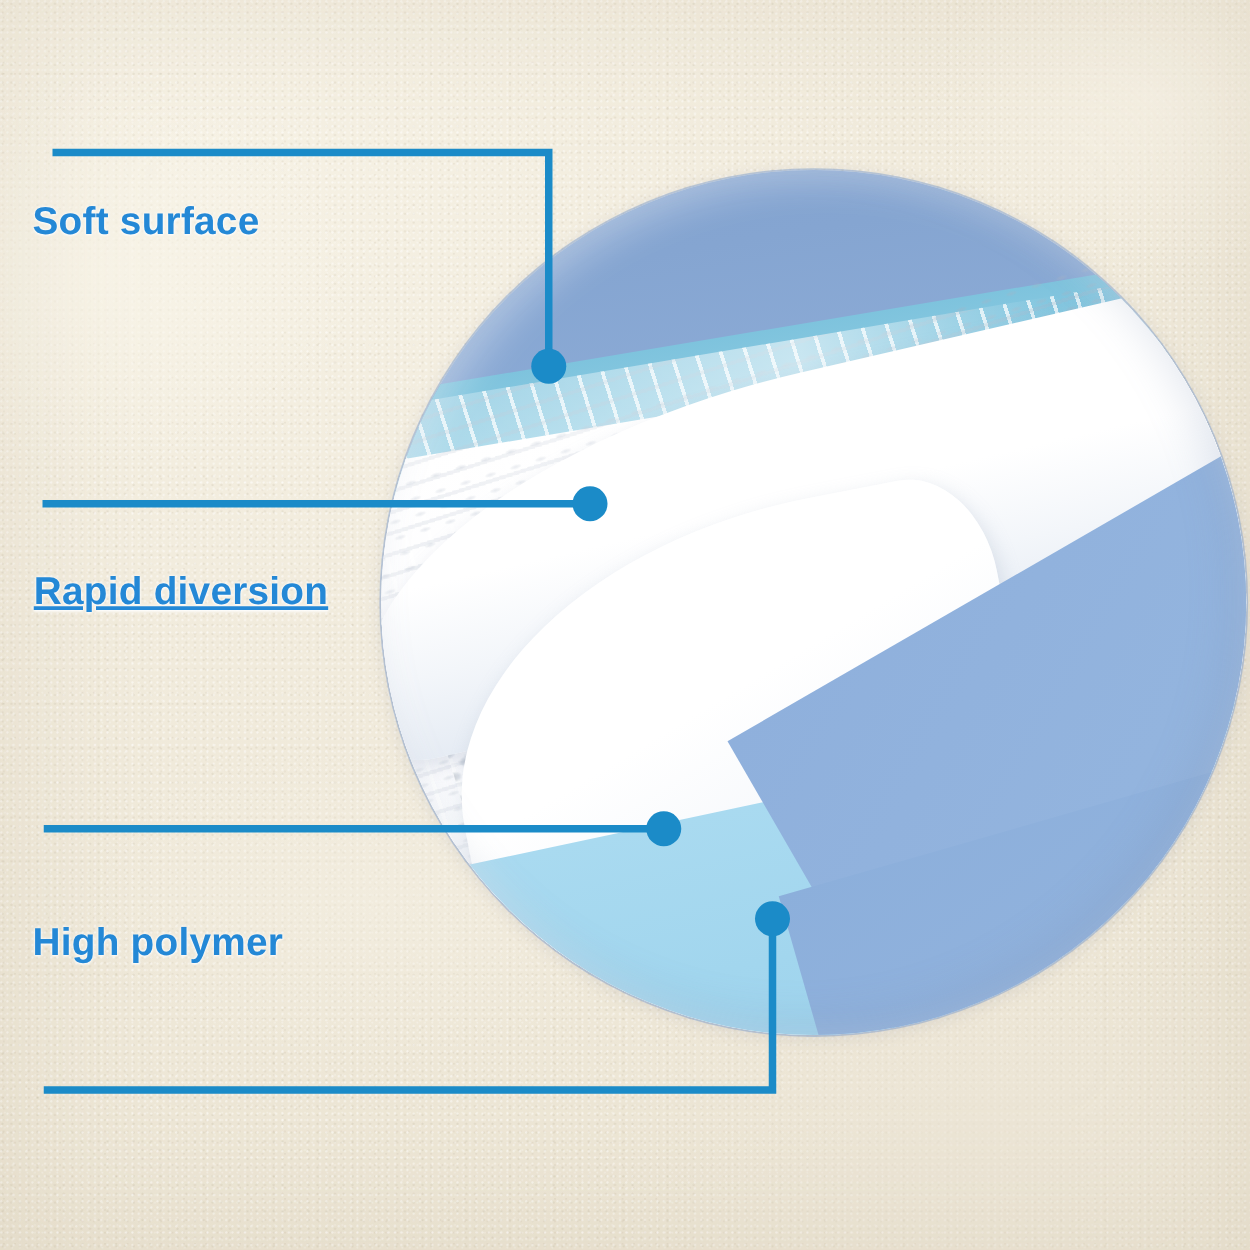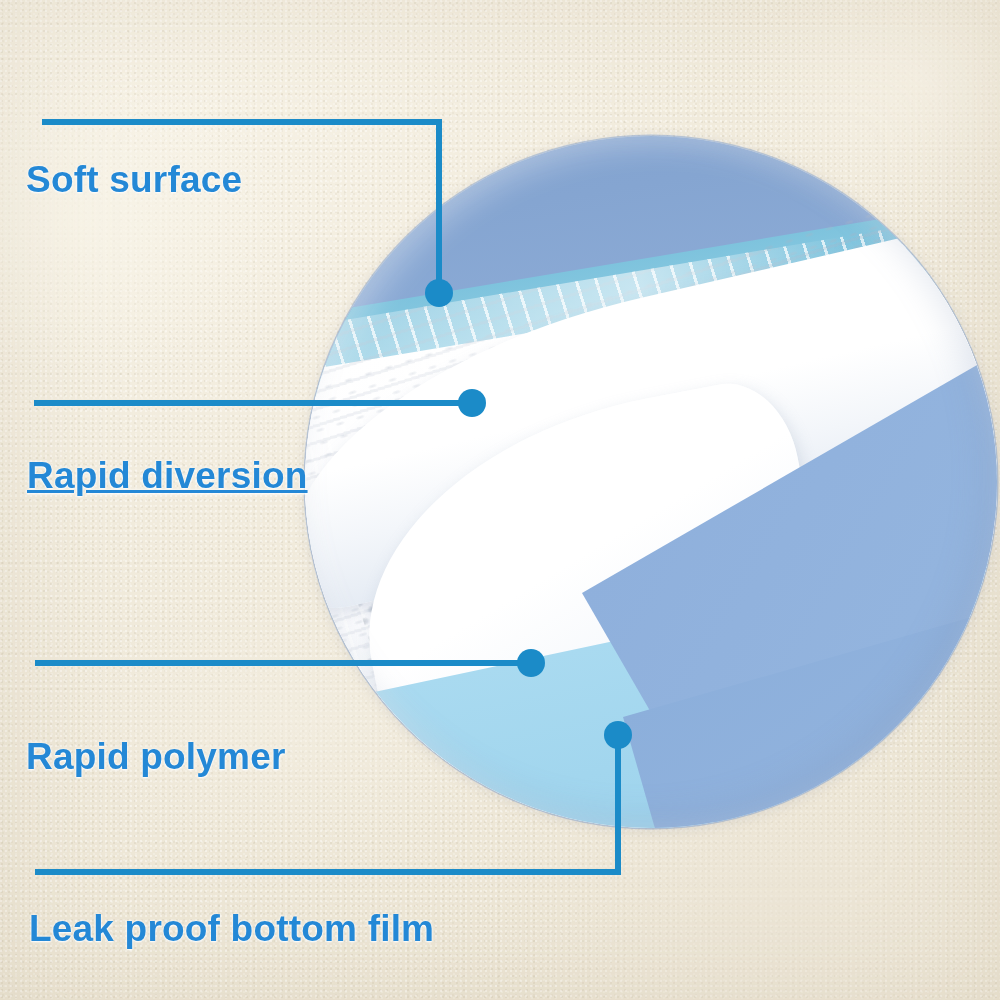--- a/index.html
+++ b/index.html
@@ -176,21 +176,21 @@
                inset 10px 8px 30px rgba(255,255,255,.35);
     pointer-events:none;
   }
 
   
   #callouts{position:absolute;inset:0;pointer-events:none;}
   .label{
     position:absolute;
     color:#2488d6;
     font-weight:bold;
-    font-size:37px;
+    font-size:31px;
     letter-spacing:.2px;
     white-space:nowrap;
     text-shadow:0 0 3px rgba(255,255,255,.95), 0 1px 2px rgba(255,255,255,.9);
   }
   #lbl-soft{left:26px;top:159px;}
   #lbl-rapid{left:27px;top:455px;text-decoration:underline;}
   #lbl-poly{left:26px;top:736px;}
   #lbl-leak{left:29px;top:908px;}
 </style>
 </head>
@@ -238,16 +238,15 @@
     <g fill="#1b8bc8">
       <circle cx="439" cy="293" r="14"></circle>
       <circle cx="472" cy="403" r="14"></circle>
       <circle cx="531" cy="663" r="14"></circle>
       <circle cx="618" cy="735" r="14"></circle>
     </g>
   </svg>
 
   <div class="label" id="lbl-soft">Soft surface</div>
   <div class="label" id="lbl-rapid">Rapid diversion</div>
-  <div class="label" id="lbl-poly">Rapid polymer</div>
-  <div class="label" id="lbl-leak">Leak proof bottom film</div>
+  <div class="label" id="lbl-poly">High polymer</div>
 
 </div>
 
 </body></html>

